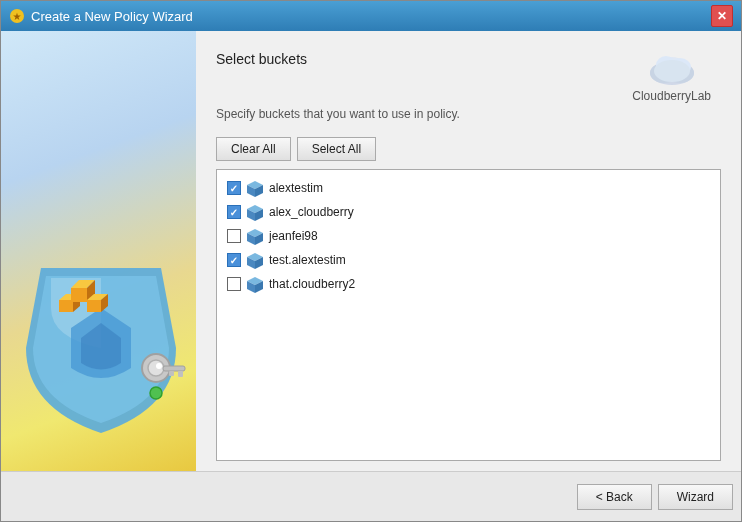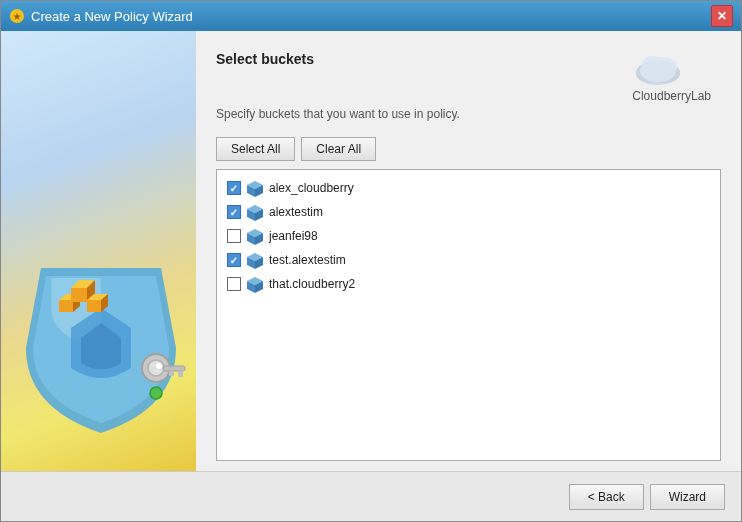--- a/index.html
+++ b/index.html
@@ -82,31 +82,32 @@
       padding: 20px 20px 10px 20px;
     }
     .header-section {
       display: flex;
       justify-content: space-between;
       align-items: flex-start;
       margin-bottom: 16px;
     }
     .header-text h2 {
       font-size: 14px;
-      font-weight: bold;
+      font-weight: normal;
       color: #222;
     }
     .header-text p {
       font-size: 12px;
       color: #555;
       margin-top: 40px;
     }
     .logo-area {
       display: flex;
       flex-direction: column;
+      align-items: center;
       margin-right: 10px;
     }
     .logo-text {
       font-size: 12px;
       color: #555;
       margin-top: 2px;
     }
     .toolbar {
       display: flex;
       gap: 6px;
@@ -158,21 +159,21 @@
       font-size: 12px;
       color: #222;
     }
     .footer {
       height: 50px;
       background: #e8e8e8;
       border-top: 1px solid #ccc;
       display: flex;
       align-items: center;
       justify-content: flex-end;
-      padding: 0 16px;
+      padding: 0 8px;
       gap: 6px;
       flex-shrink: 0;
     }
     .footer-btn {
       padding: 5px 18px;
       background: linear-gradient(to bottom, #f8f8f8, #e0e0e0);
       border: 1px solid #aaa;
       font-size: 12px;
       cursor: pointer;
       color: #222;
@@ -269,43 +270,43 @@
             <ellipse cx="26" cy="18" rx="16" ry="12" fill="#e0e8f4"></ellipse>
             <ellipse cx="20" cy="14" rx="10" ry="9" fill="#dce8f8"></ellipse>
             <ellipse cx="34" cy="16" rx="11" ry="9" fill="#dce8f8"></ellipse>
             <ellipse cx="26" cy="20" rx="18" ry="11" fill="#d8e4f0"></ellipse>
           </svg>
           <span class="logo-text">CloudberryLab</span>
         </div>
       </div>
 
       <div class="toolbar">
+        <button class="toolbar-btn">Clear All</button>
         <button class="toolbar-btn">Select All</button>
-        <button class="toolbar-btn">Clear All</button>
       </div>
 
       <div class="bucket-list-container">
 
       <div class="bucket-item">
             <div class="bucket-checkbox checked"></div>
             <svg class="cube-icon" viewBox="0 0 20 18">
       <polygon points="2,6 10,2 18,6 10,10" fill="#7ab8e0"></polygon>
       <polygon points="2,6 2,14 10,18 10,10" fill="#4a88c0"></polygon>
       <polygon points="18,6 18,14 10,18 10,10" fill="#3a78b0"></polygon>
     </svg>
-            <span class="bucket-name">alex_cloudberry</span>
+            <span class="bucket-name">alextestim</span>
           </div>
           <div class="bucket-item">
             <div class="bucket-checkbox checked"></div>
             <svg class="cube-icon" viewBox="0 0 20 18">
       <polygon points="2,6 10,2 18,6 10,10" fill="#7ab8e0"></polygon>
       <polygon points="2,6 2,14 10,18 10,10" fill="#4a88c0"></polygon>
       <polygon points="18,6 18,14 10,18 10,10" fill="#3a78b0"></polygon>
     </svg>
-            <span class="bucket-name">alextestim</span>
+            <span class="bucket-name">alex_cloudberry</span>
           </div>
           <div class="bucket-item">
             <div class="bucket-checkbox"></div>
             <svg class="cube-icon" viewBox="0 0 20 18">
       <polygon points="2,6 10,2 18,6 10,10" fill="#7ab8e0"></polygon>
       <polygon points="2,6 2,14 10,18 10,10" fill="#4a88c0"></polygon>
       <polygon points="18,6 18,14 10,18 10,10" fill="#3a78b0"></polygon>
     </svg>
             <span class="bucket-name">jeanfei98</span>
           </div>

